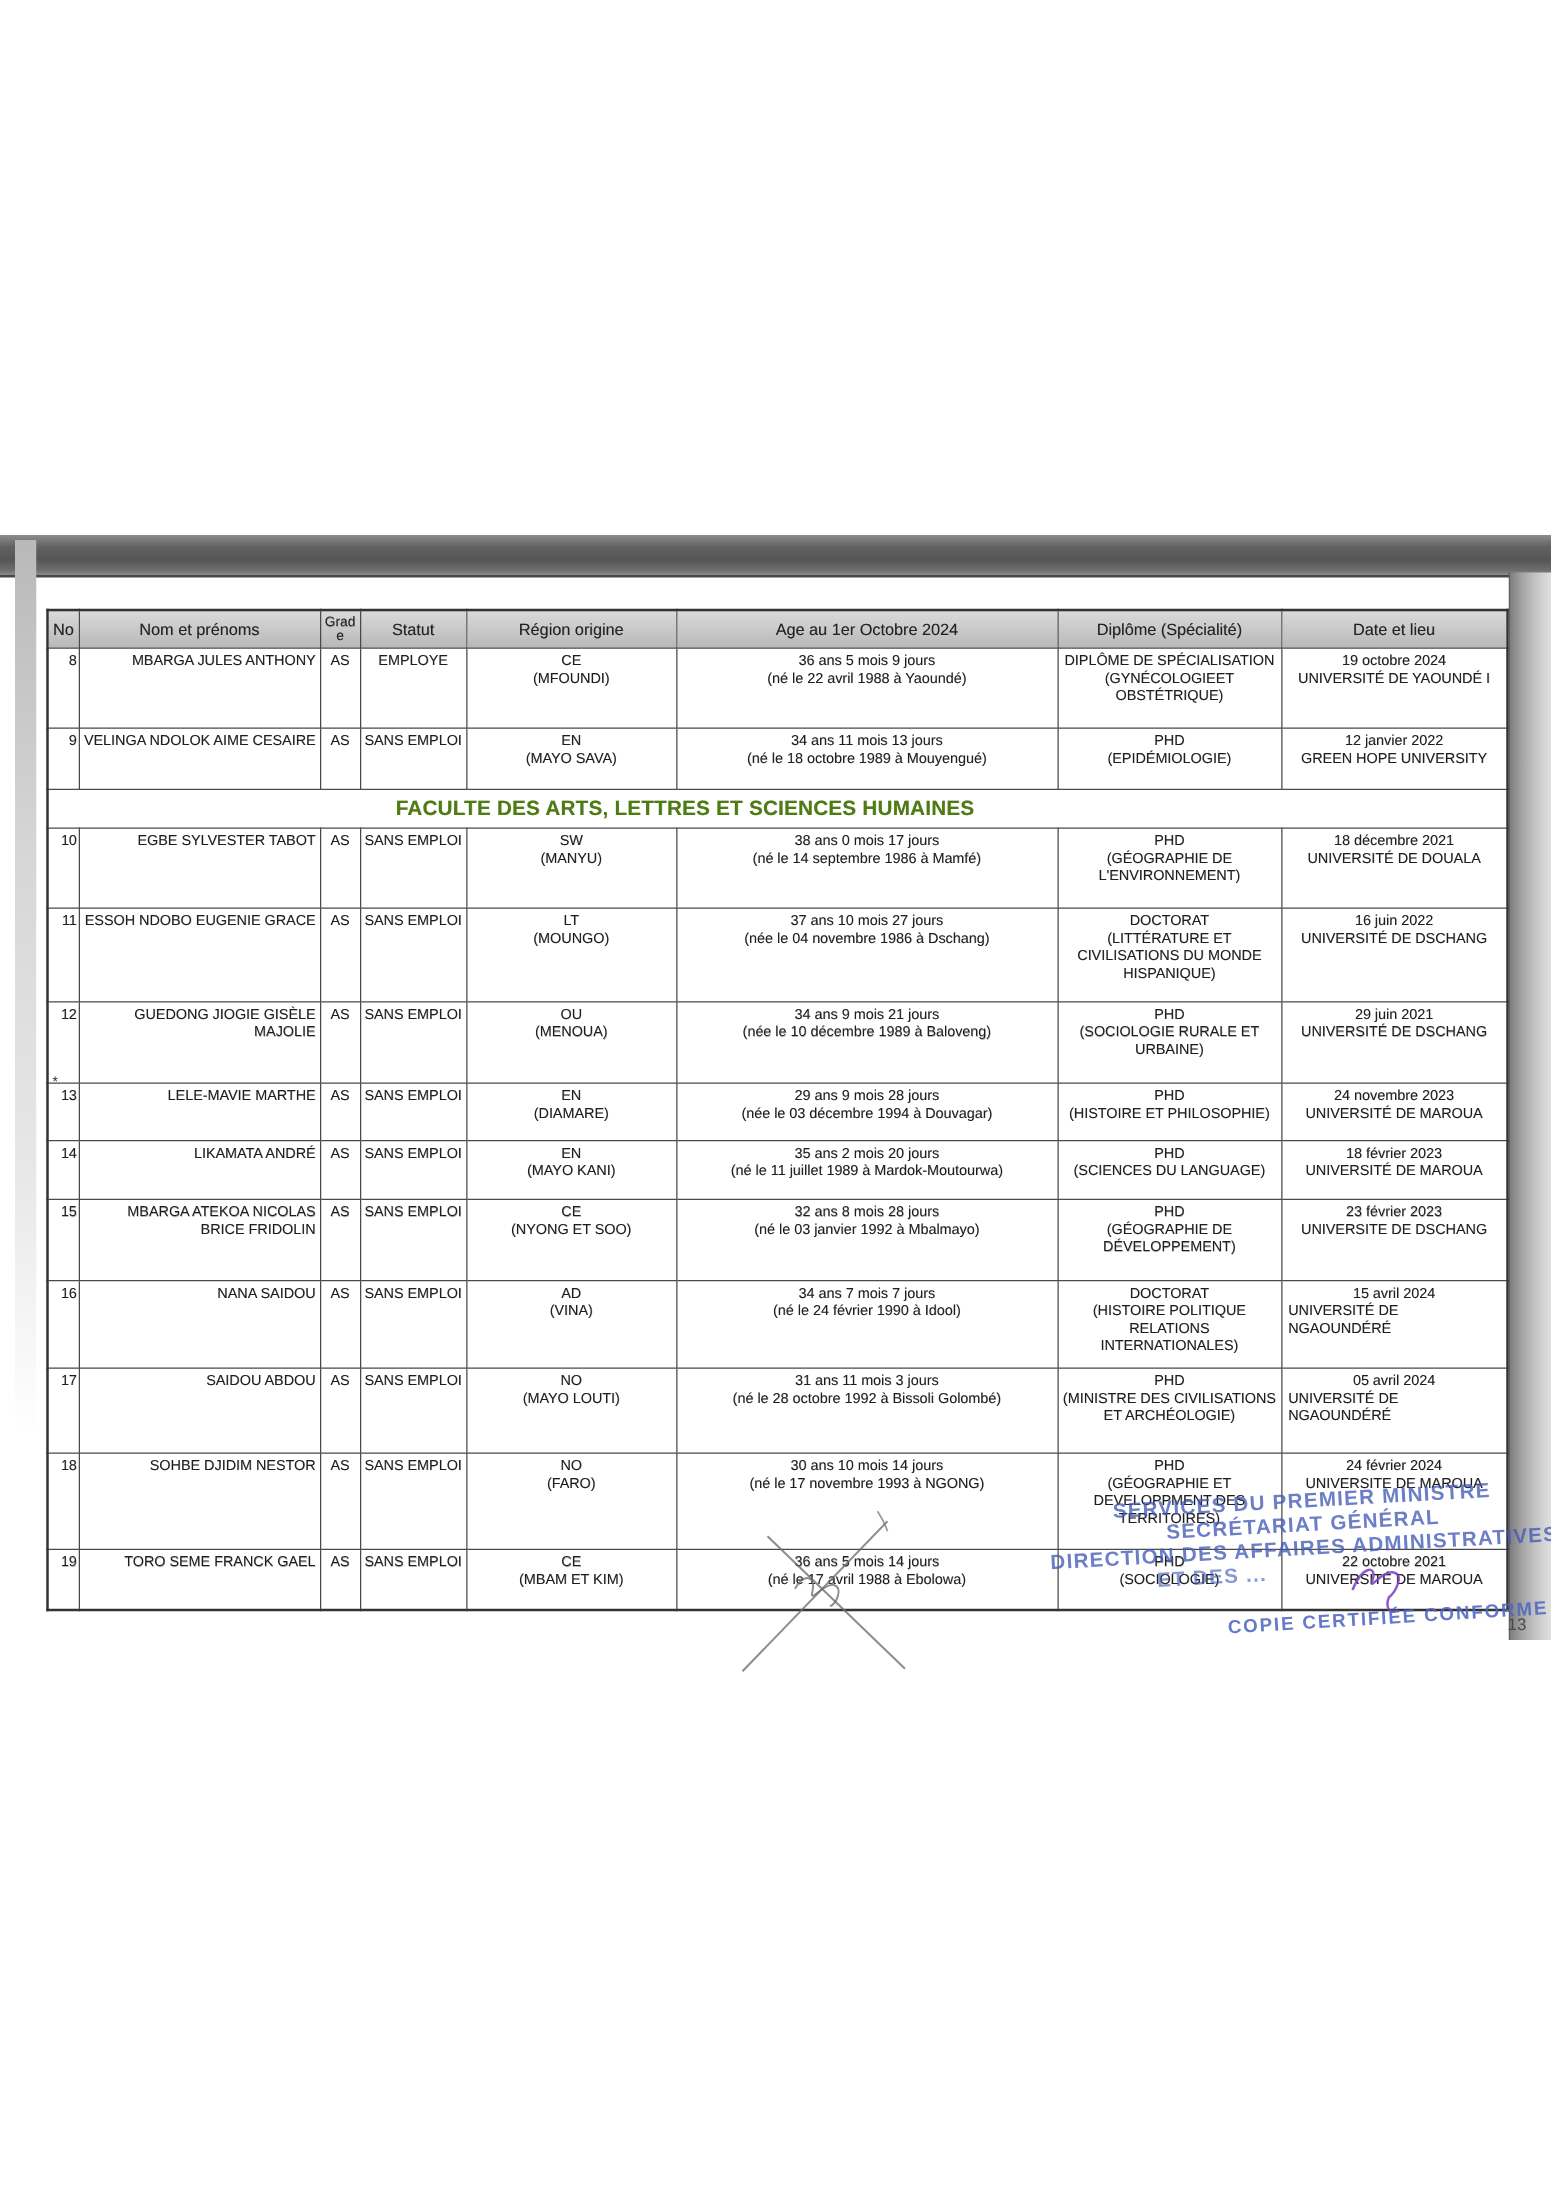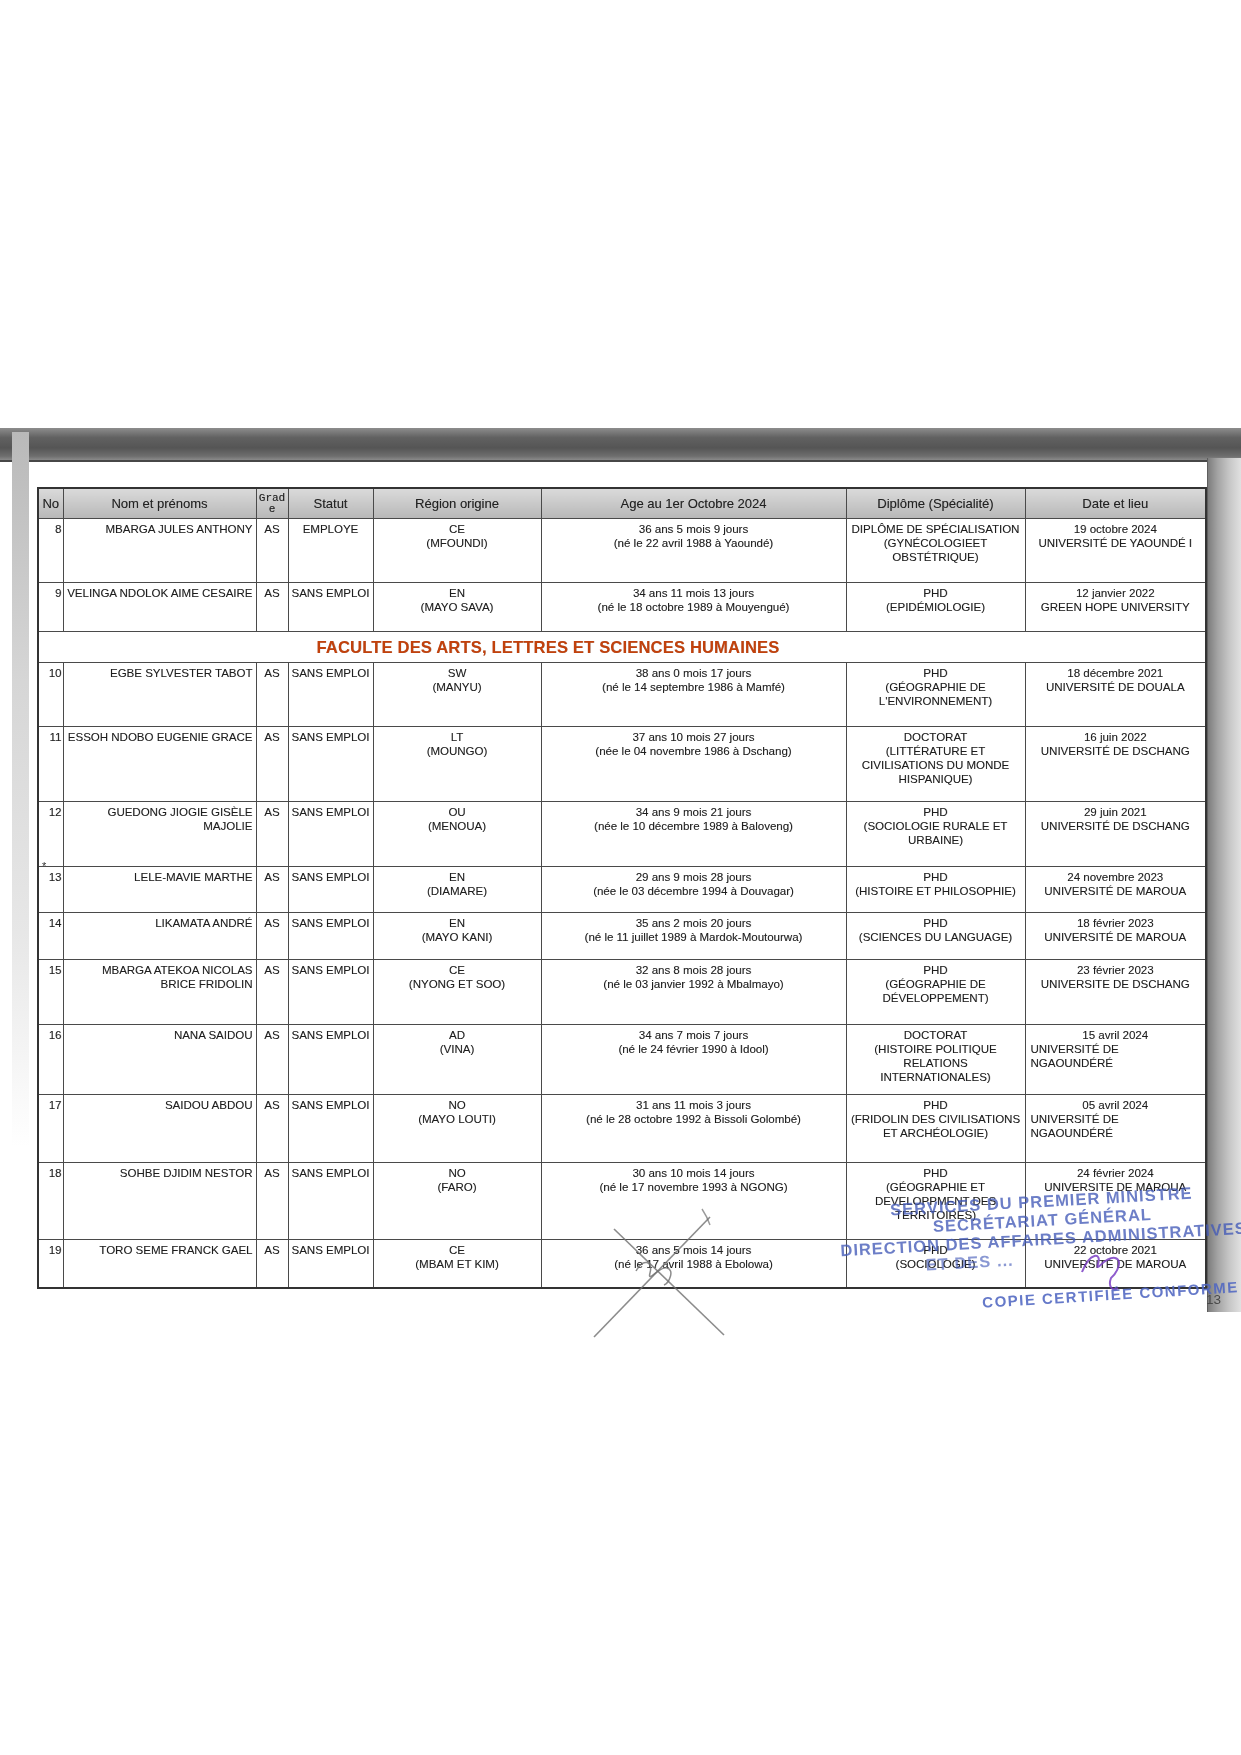--- a/index.html
+++ b/index.html
@@ -31,30 +31,30 @@
   .roster td,.roster th{
     border:1px solid #4a4a4a;overflow:hidden;
     text-shadow:0.3px 0.3px 0.5px rgba(45,45,45,0.35);
   }
   .roster{border:2px solid #333333;}
   .roster thead th{
     background:linear-gradient(180deg,#dadada,#b8b8b8);
     font-weight:normal;font-size:13px;height:27px;vertical-align:middle;
     text-align:center;padding:1px 2px;color:#222222;
   }
-  .roster thead th.th-grade{font-size:11px;line-height:11px;white-space:pre-line;font-family:Liberation Mono, monospace;}
+  .roster thead th.th-grade{font-size:11px;line-height:11px;white-space:pre-line;}
   .roster tbody td{
     font-size:11.5px;line-height:14px;vertical-align:top;
     text-align:center;padding:3px 3px 2px 3px;
   }
   .roster td.c-no{text-align:right;padding-right:1px;padding-left:0;}
   .roster td.c-name{text-align:right;padding-left:3px;}
   .roster tr.section-row td{
     font-weight:bold;font-size:16.5px;letter-spacing:0.2px;
-    text-align:center;vertical-align:middle;padding:2px 150px 2px 2px;color:#c2410c;
+    text-align:center;vertical-align:middle;padding:2px 150px 2px 2px;color:#4d7c0f;
   }
   .roster td div{min-height:14px;}
   .roster td div.ln-left{text-align:left;padding-left:2px;}
   
   .margin-mark{position:absolute;left:42px;top:860px;font-size:11px;color:#333333;}
   
   .stamp{position:absolute;font-family:"Liberation Sans",sans-serif;font-weight:bold;z-index:5;}
   .stamp-pm{
     left:812px;top:1192px;width:462px;transform:rotate(-3.2deg);
     font-size:16.5px;letter-spacing:1px;line-height:19px;text-align:center;
@@ -324,21 +324,21 @@
           <td class="c-region">
             <div>NO</div>
             <div>(MAYO LOUTI)</div>
           </td>
           <td class="c-age">
             <div>31 ans 11 mois 3 jours</div>
             <div>(né le 28 octobre 1992 à Bissoli Golombé)</div>
           </td>
           <td class="c-diplome">
             <div>PHD</div>
-            <div>(FRIDOLIN DES CIVILISATIONS</div>
+            <div>(MINISTRE DES CIVILISATIONS</div>
             <div>ET ARCHÉOLOGIE)</div>
           </td>
           <td class="c-date">
             <div>05 avril 2024</div>
             <div class="ln-left">UNIVERSITÉ DE</div>
             <div class="ln-left">NGAOUNDÉRÉ</div>
           </td>
         </tr>
         <tr style="height: 77px;">
           <td class="c-no">18</td>

